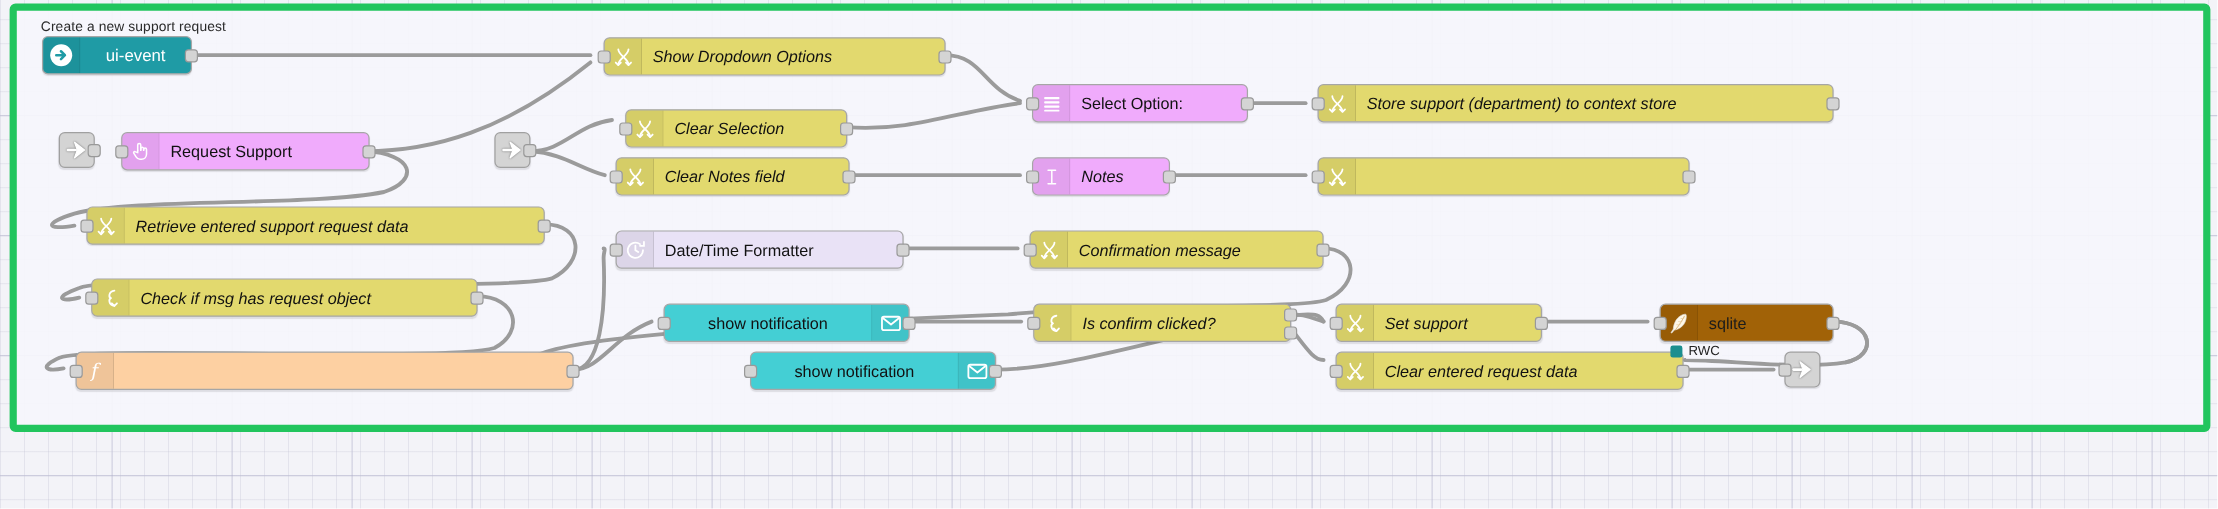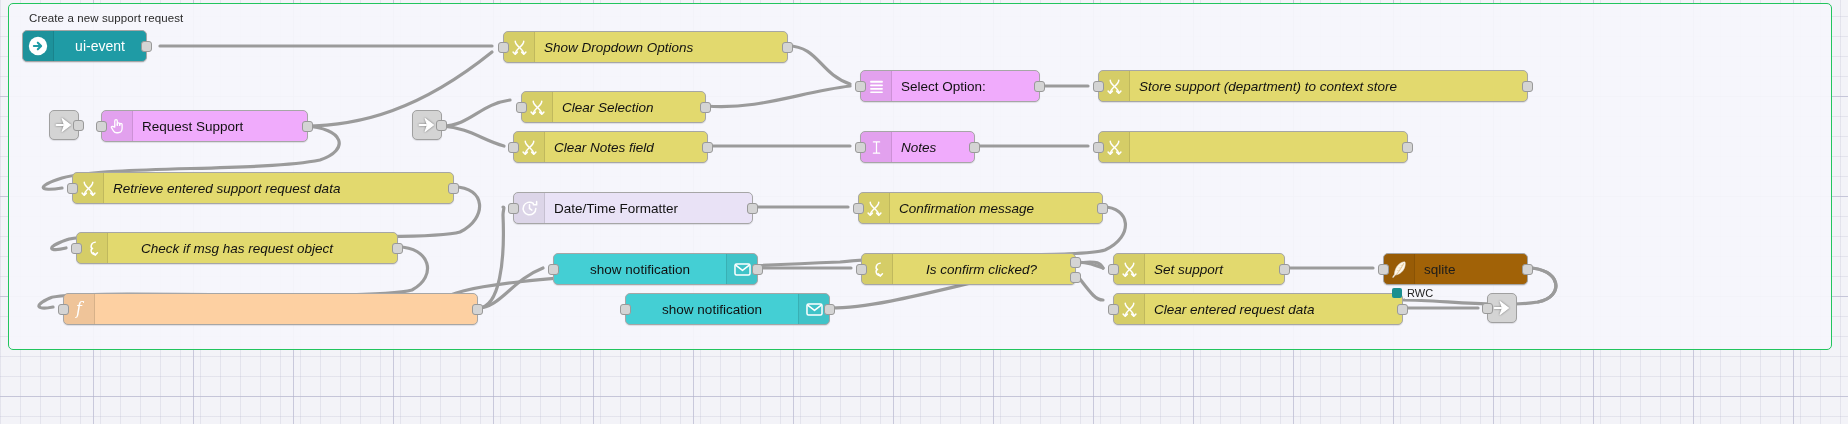--- a/index.html
+++ b/index.html
@@ -18,21 +18,21 @@
       linear-gradient(to bottom, rgba(190,190,210,.30) 1px, transparent 1px),
       linear-gradient(to right, rgba(165,165,195,.55) 1px, transparent 1px),
       linear-gradient(to bottom, rgba(165,165,195,.55) 1px, transparent 1px);
     background-size:20px 20px,20px 20px,100px 100px,100px 100px;
     background-position:0 -4px,0 -4px,-7px -4px,-7px -4px;
   }
   
   #group{
     position:absolute;left:8px;top:3px;width:1822px;height:345px;
     background:rgba(246,246,252,.92);
-    border:1px solid #22c55e;border-radius:5px;
+    border:6px solid #22c55e;border-radius:5px;
   }
   #group-label{
     position:absolute;left:20px;top:8px;
     font-size:11.5px;color:#2a2a2a;letter-spacing:.1px;
     white-space:nowrap;
   }
   svg#wires{position:absolute;left:0;top:0;width:1848px;height:424px;pointer-events:none;}
   svg#wires path{fill:none;stroke:#9b9b9b;stroke-width:3.2;stroke-linecap:round;}
 
   
@@ -56,21 +56,21 @@
   }
   .node .lbl{
     flex:1 1 auto;padding:0 9px;font-size:13.5px;color:#111;
     white-space:nowrap;overflow:hidden;
   }
   .node.ital .lbl{font-style:italic;}
   .node.lbl-center .lbl{text-align:center;}
 
   
   .c-change{background:#e2d96e;}
-  .c-switch{background:#e2d96e;gap:24px;}
+  .c-switch{background:#e2d96e;}
   .c-func  {background:#fdd0a2;}
   .c-ui    {background:#f0abfc;}
   .c-notif {background:#44cfd4;}
   .c-event {background:#1f9ba5;}
   .c-event .lbl{color:#fff;font-size:14px;}
   .c-sqlite{background:#a16207;}
   .c-sqlite .lbl{color:#1c1c1c;}
   .c-date  {background:#e9e2f6;}
 
   
@@ -128,21 +128,21 @@
       <path d="M1103,207 C1130,207 1135,236 1105,250 C1080,258 940,252 840,262 C500,276 460,288 440,300"></path>
       <path d="M1076,262 C1090,262 1095,266 1103,268"></path>
       <path d="M1076,274 C1090,292 1095,300 1103,300"></path>
       <path d="M1285,268 L1373,268"></path>
       <path d="M1403,308 L1478,308"></path>
       <path d="M1528,268 C1560,268 1566,296 1538,302 C1500,308 1440,300 1404,300"></path>
       <path d="M1528,268 C1560,268 1566,296 1538,302"></path>
     </svg>
 
   <div id="nodes">
-      <div class="node c-event lbl-center" style="left: 22px; top: 30px; width: 125px;">
+      <div class="node c-event lbl-center" style="left: 35px; top: 30px; width: 125px;">
         <div class="ibox">
           <svg class="gi" width="22" height="22" viewBox="0 0 24 24">
             <circle cx="12" cy="12" r="10" fill="#fff"></circle>
             <path d="M7.5 12 H15 M11.8 8.4 L15.4 12 L11.8 15.6" stroke="#1f9ba5" stroke-width="2.3" fill="none" stroke-linecap="round" stroke-linejoin="round"></path>
           </svg>
         </div>
         <div class="lbl">ui-event</div>
         <div class="port out" style="top: 10px;"></div>
       </div>
       <div class="node c-change ital" style="left: 503px; top: 31px; width: 285px;">

